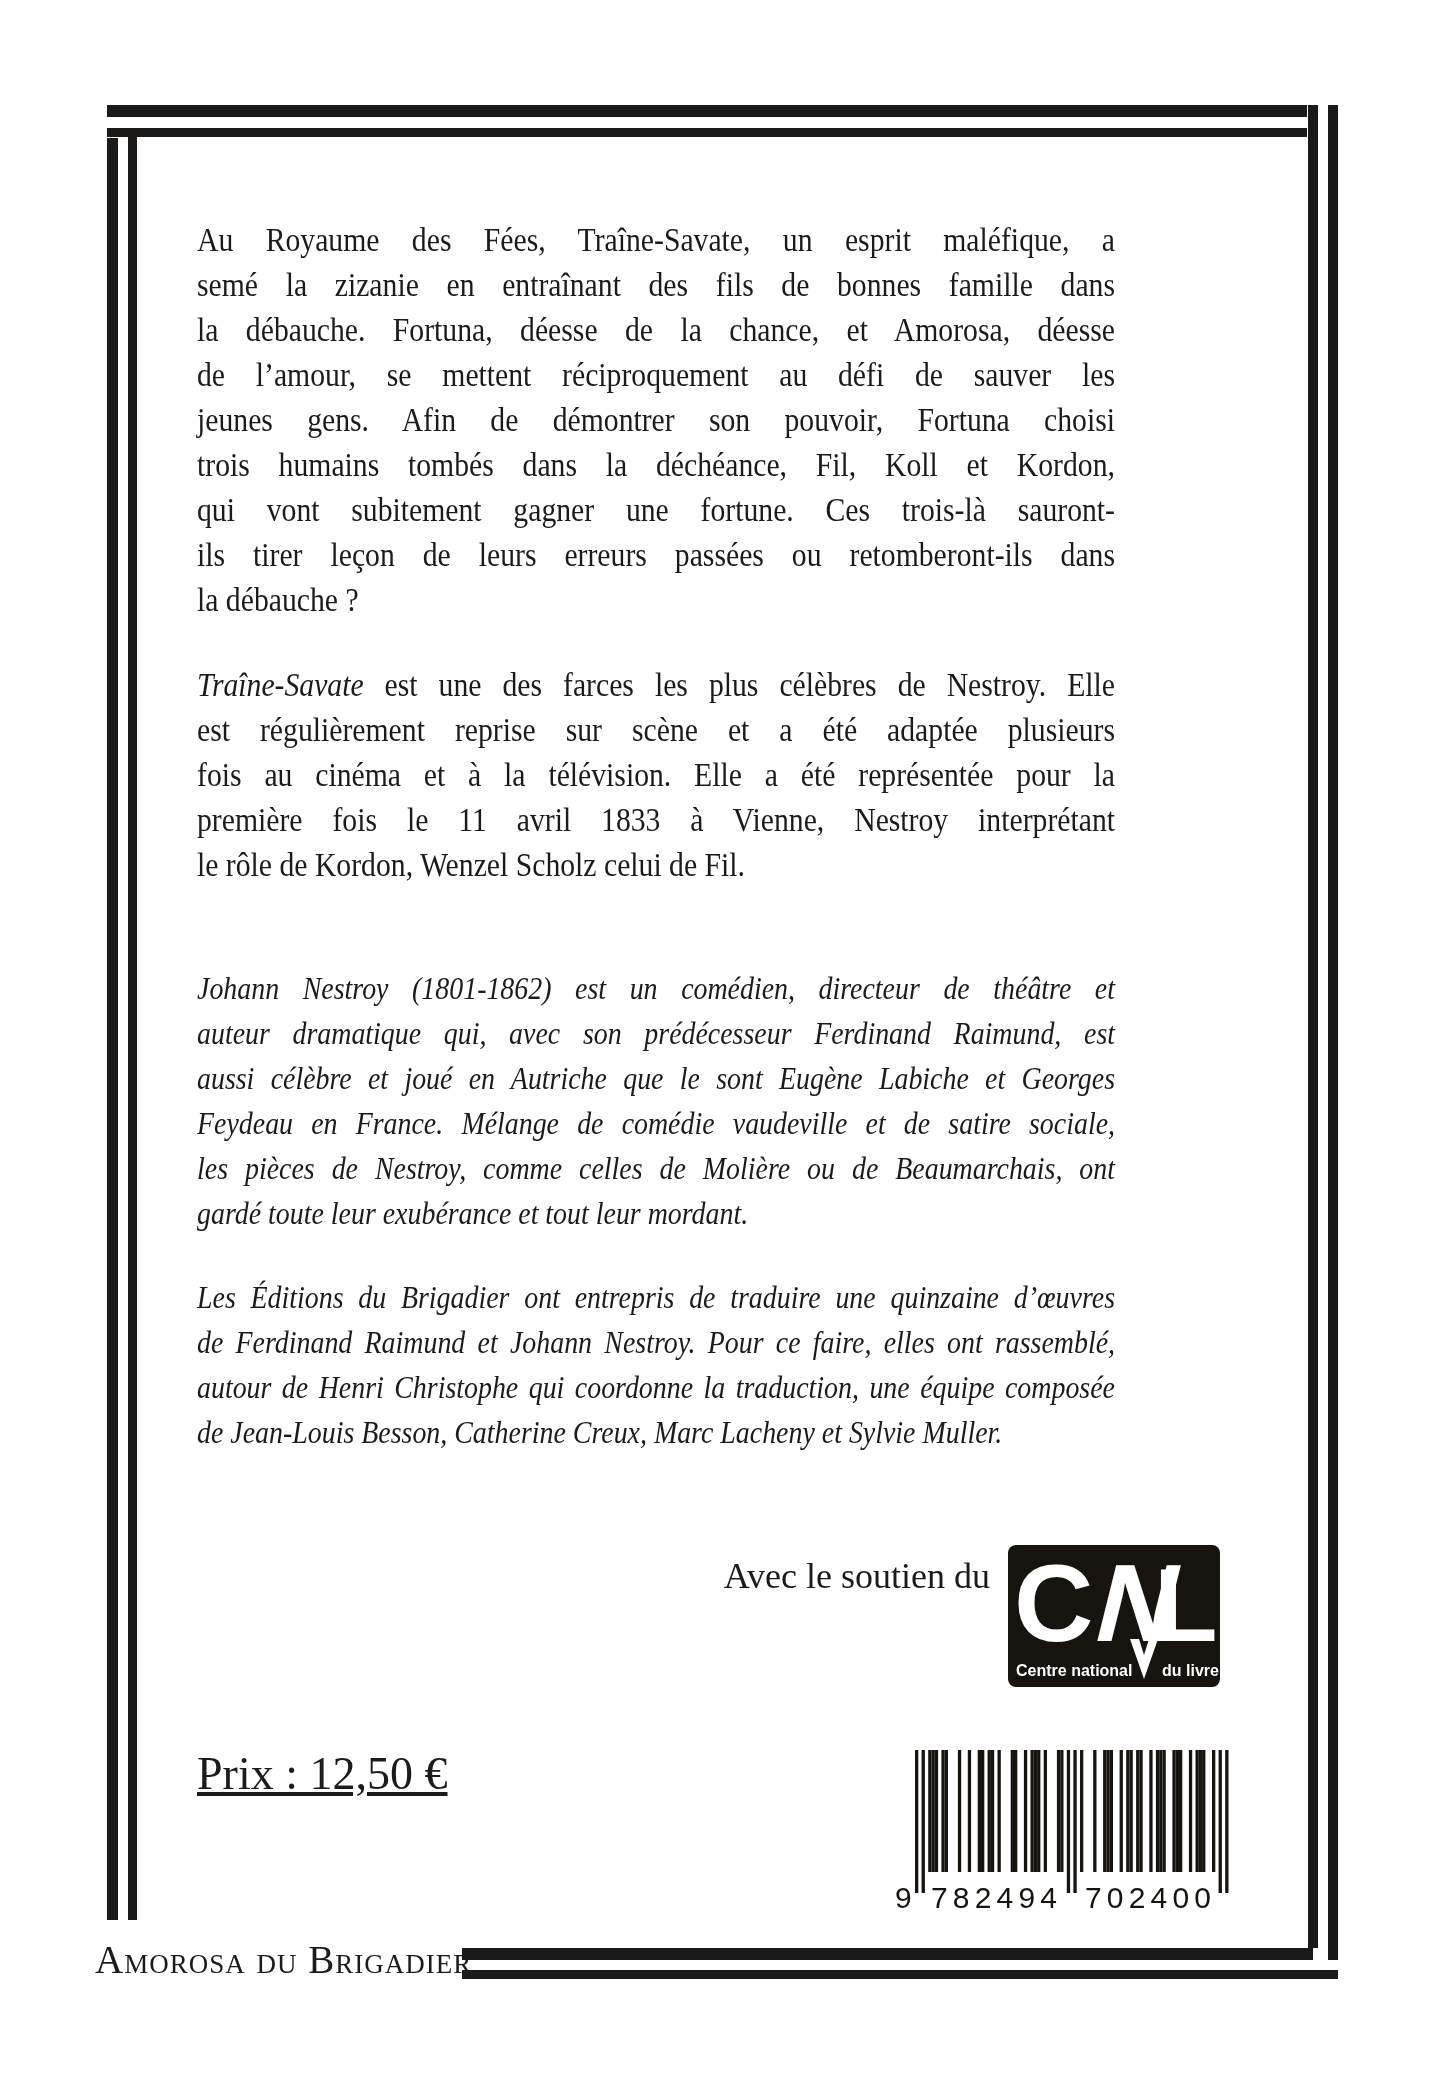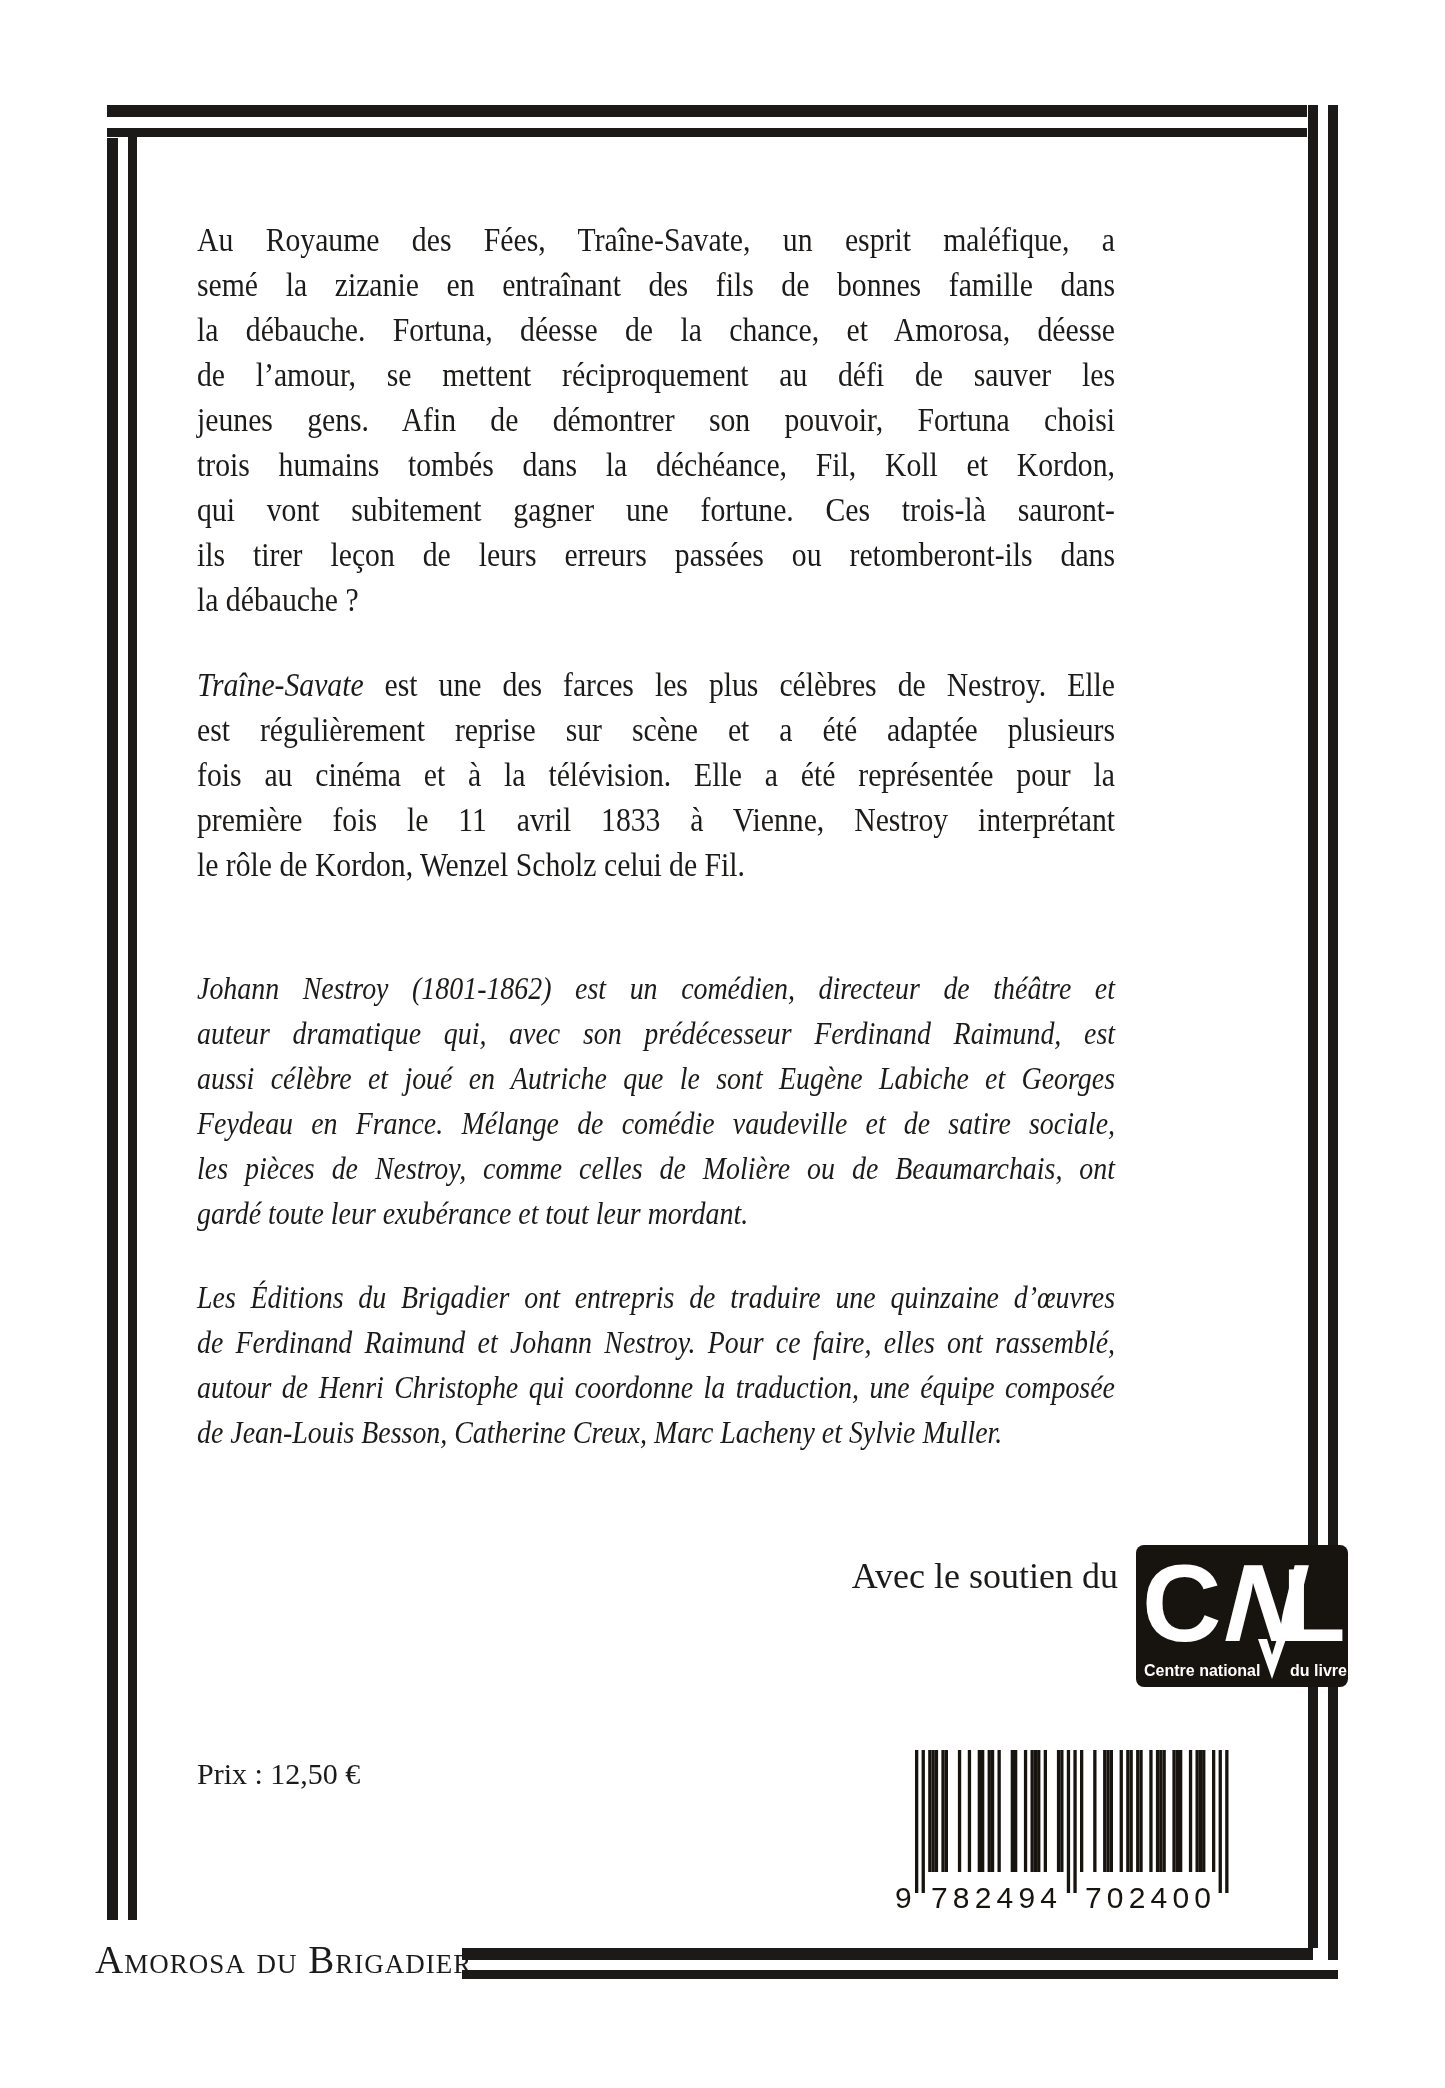--- a/index.html
+++ b/index.html
@@ -27,27 +27,27 @@
   .para .line {
     font-size:33px; line-height:45px;
     text-align:justify; text-align-last:justify;
     white-space:normal;
   }
   .para .line.last { text-align-last:left; }
   .para.italic .line { font-style:italic; font-size:31px; }
   .seg-italic { font-style:italic; }
 
   .support-row {
-    position:absolute; left:0; top:1545px; width:1348px;
+    position:absolute; left:0; top:1545px; width:1220px;
     display:flex; justify-content:flex-end; align-items:flex-start; gap:18px;
   }
   .support-row .support-text { font-size:36px; line-height:42px; margin-top:10px; }
   .cnl-logo { display:block; }
 
-  .price-block { position:absolute; left:197px; top:1748px; font-size:30px; line-height:51px; }
+  .price-block { position:absolute; left:197px; top:1748px; font-size:46px; line-height:51px;text-decoration:underline; }
 
   .barcode-wrap { position:absolute; left:893px; top:1750px; }
 
   .publisher-imprint {
     position:absolute; left:95px; top:1936px;
     font-size:39px; line-height:48px; letter-spacing:1px;
     font-variant:small-caps; white-space:nowrap;
   }
 </style>
 </head>

